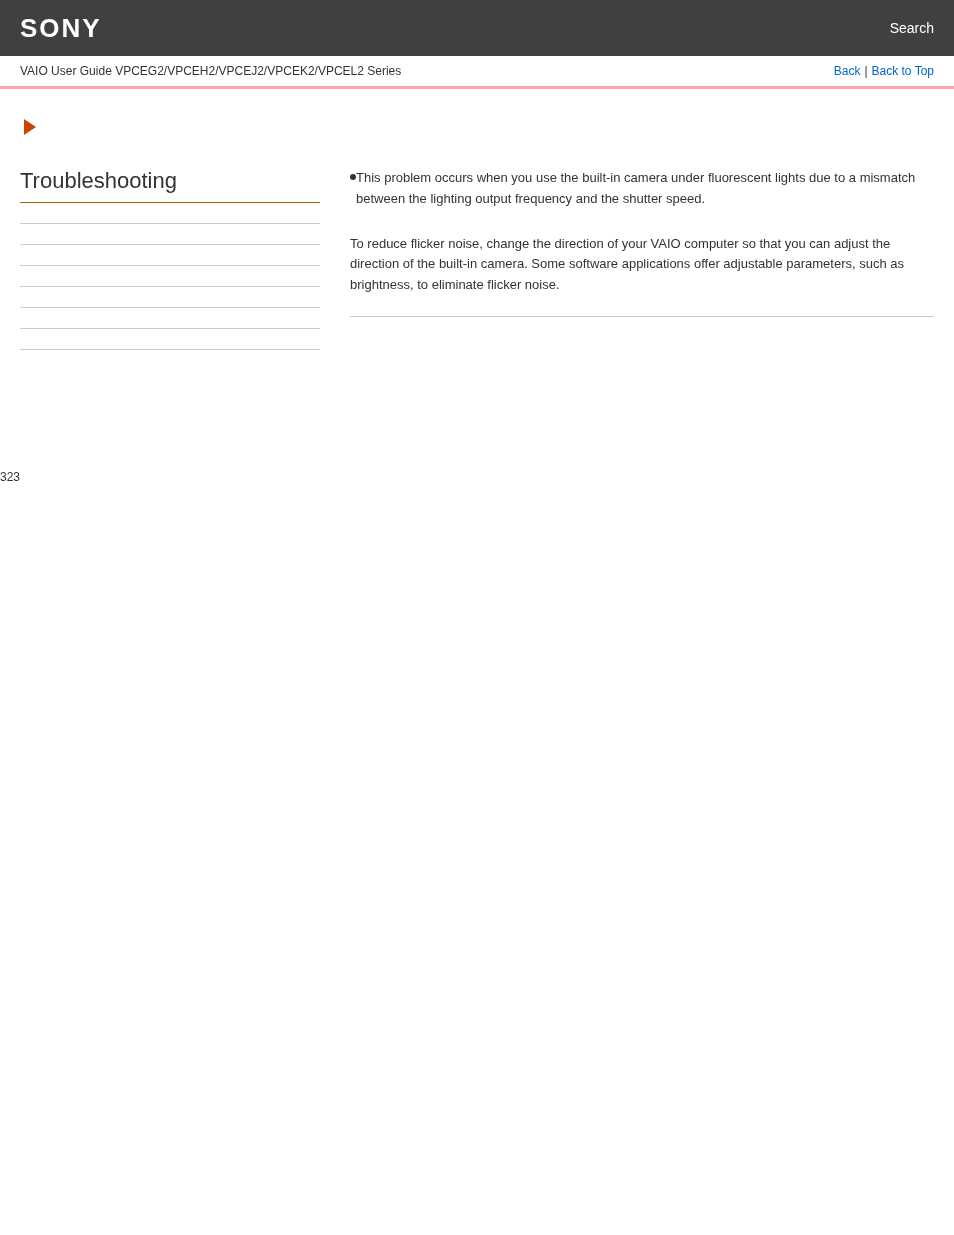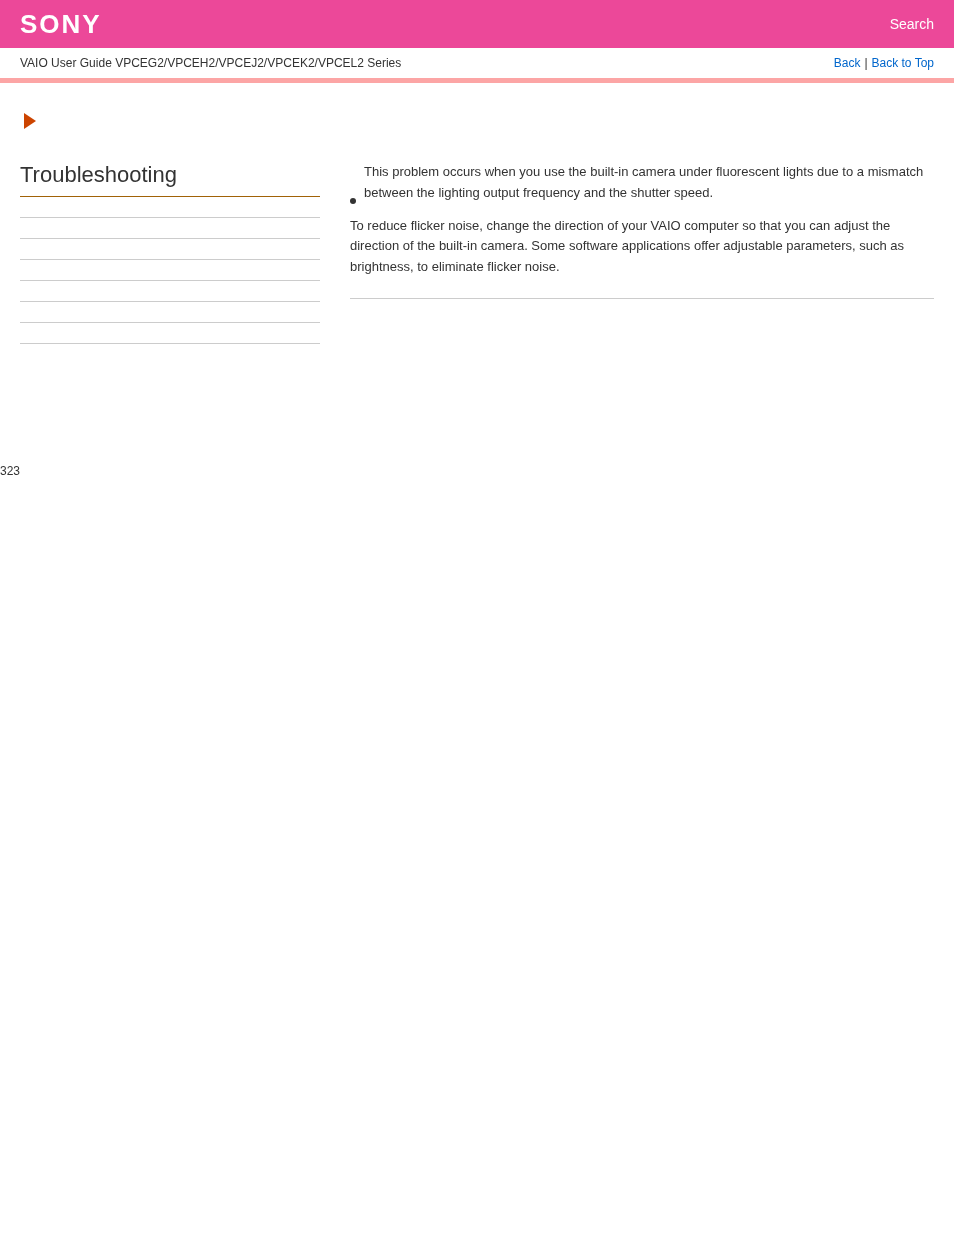--- a/index.html
+++ b/index.html
@@ -12,22 +12,22 @@
       font-family: Arial, Helvetica, sans-serif;
       font-size: 13px;
       color: #333;
       background: #fff;
       width: 954px;
       min-height: 1235px;
     }
 
     
     .header {
-      background: #ec4899;
-      height: 48px;
+      background: #404040;
+      height: 56px;
       display: flex;
       align-items: center;
       justify-content: space-between;
       padding: 0 20px;
     }
 
     .sony-logo {
       color: #fff;
       font-size: 26px;
       font-weight: bold;
@@ -40,21 +40,21 @@
       font-size: 14px;
       text-align: center;
     }
 
     
     .nav-bar {
       display: flex;
       justify-content: space-between;
       align-items: flex-start;
       padding: 8px 20px;
-      border-bottom: 5px solid #fca5a5;
+      border-bottom: 3px solid #fca5a5;
       font-size: 12px;
     }
 
     .guide-title {
       color: #333;
       font-size: 12px;
     }
 
     .nav-links {
       display: flex;
@@ -125,23 +125,23 @@
     }
 
     .content-text {
       font-size: 13px;
       line-height: 1.6;
       color: #333;
     }
 
     .bullet-point {
       display: flex;
-      align-items: flex-end;
-      gap: 8px;
-      margin-bottom: 12px;
+      align-items: flex-start;
+      gap: 0;
+      margin-bottom: 24px;
     }
 
     .bullet-dot {
       width: 6px;
       height: 6px;
       background: #333;
       border-radius: 50%;
       margin-top: 6px;
       flex-shrink: 0;
     }

